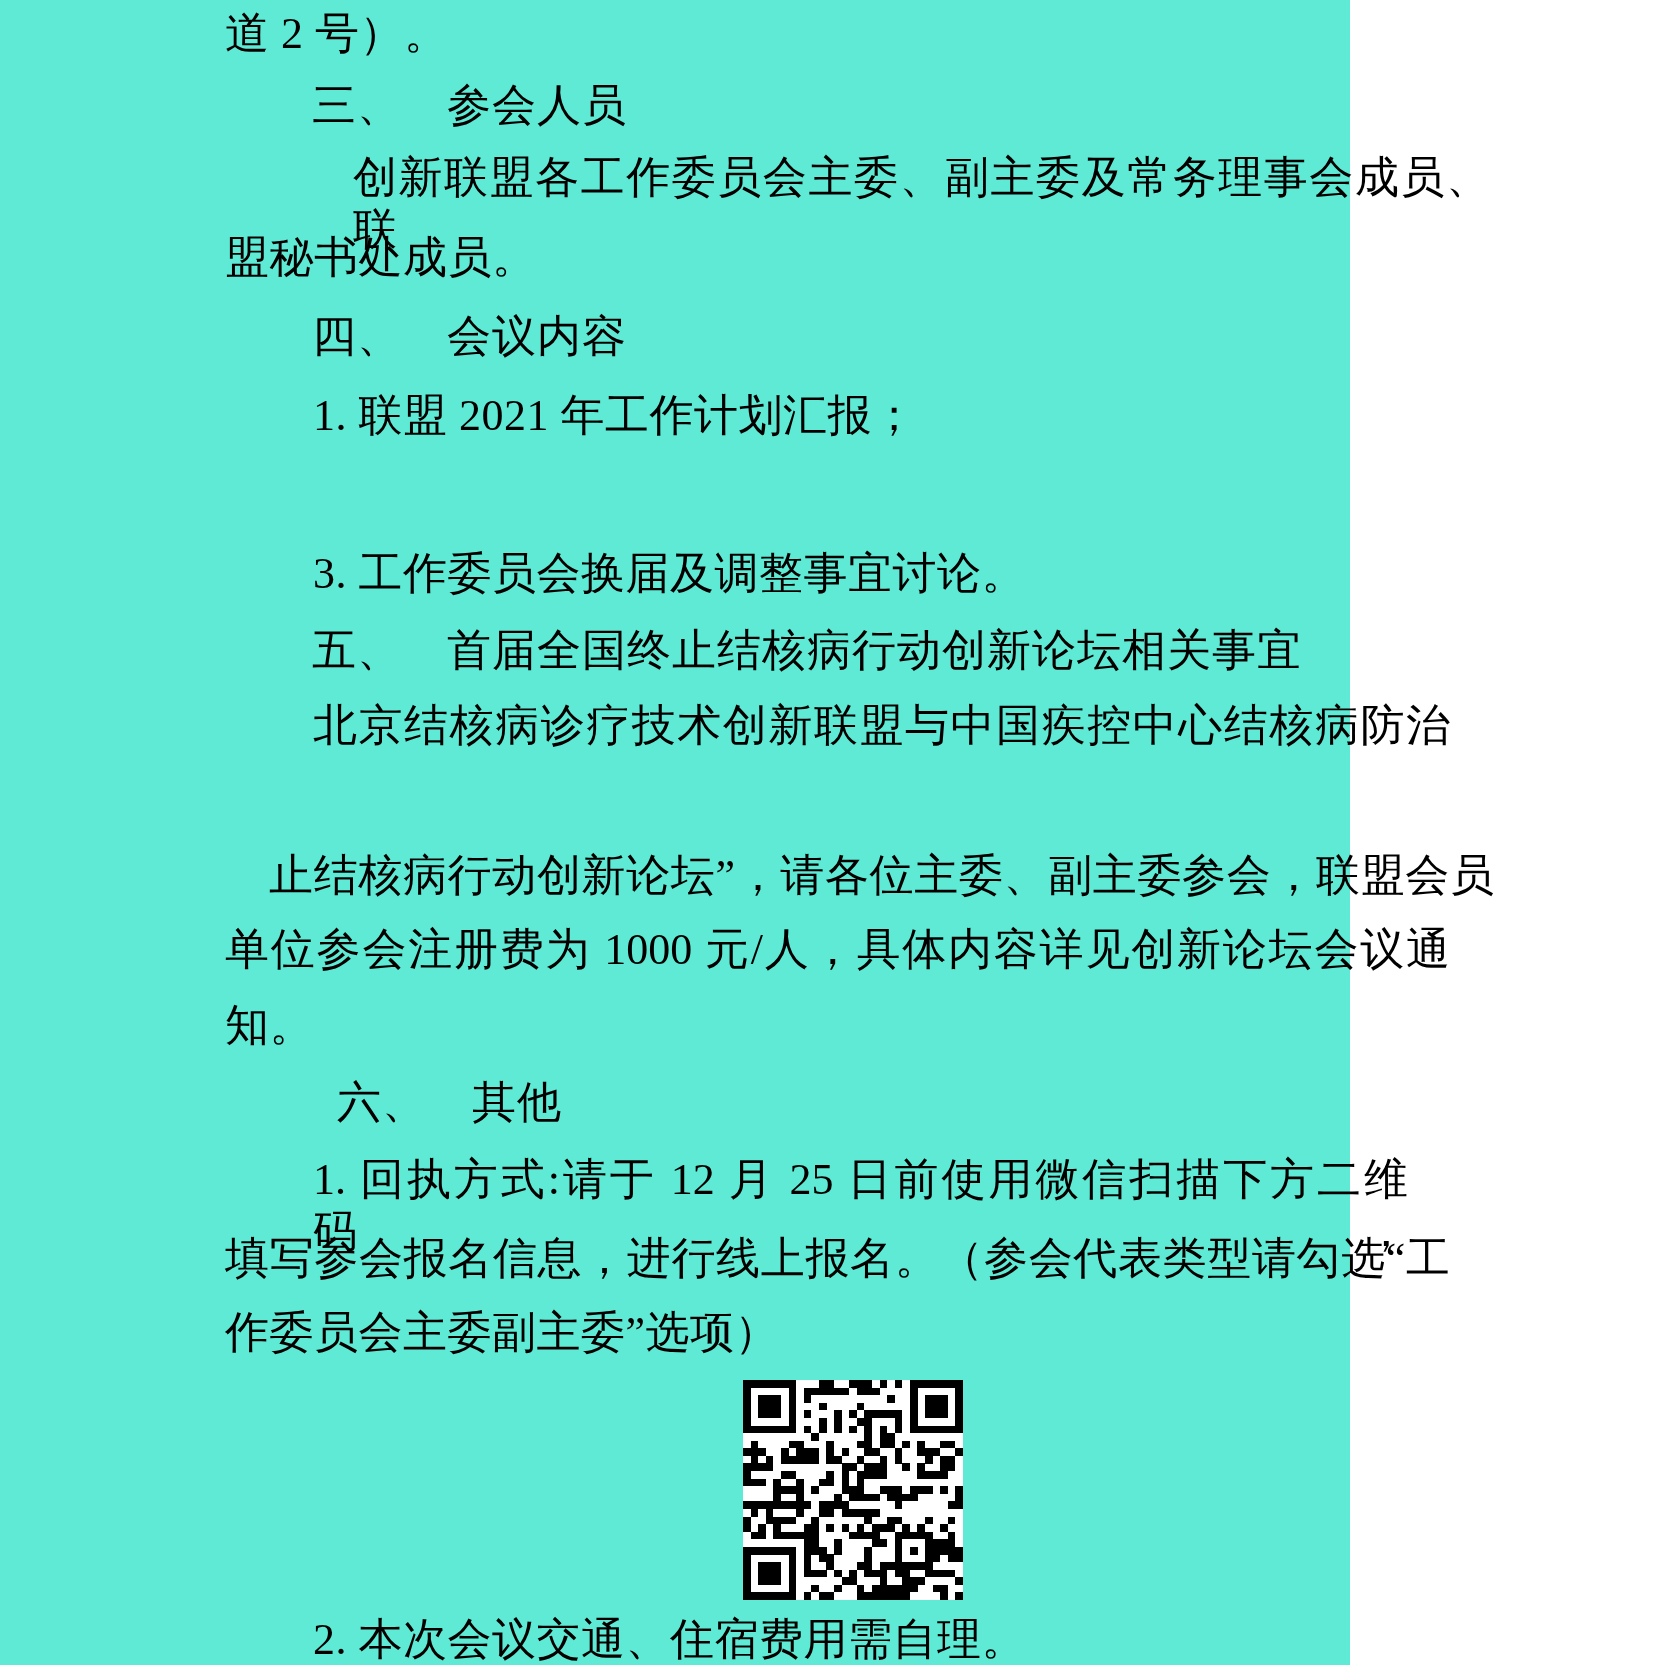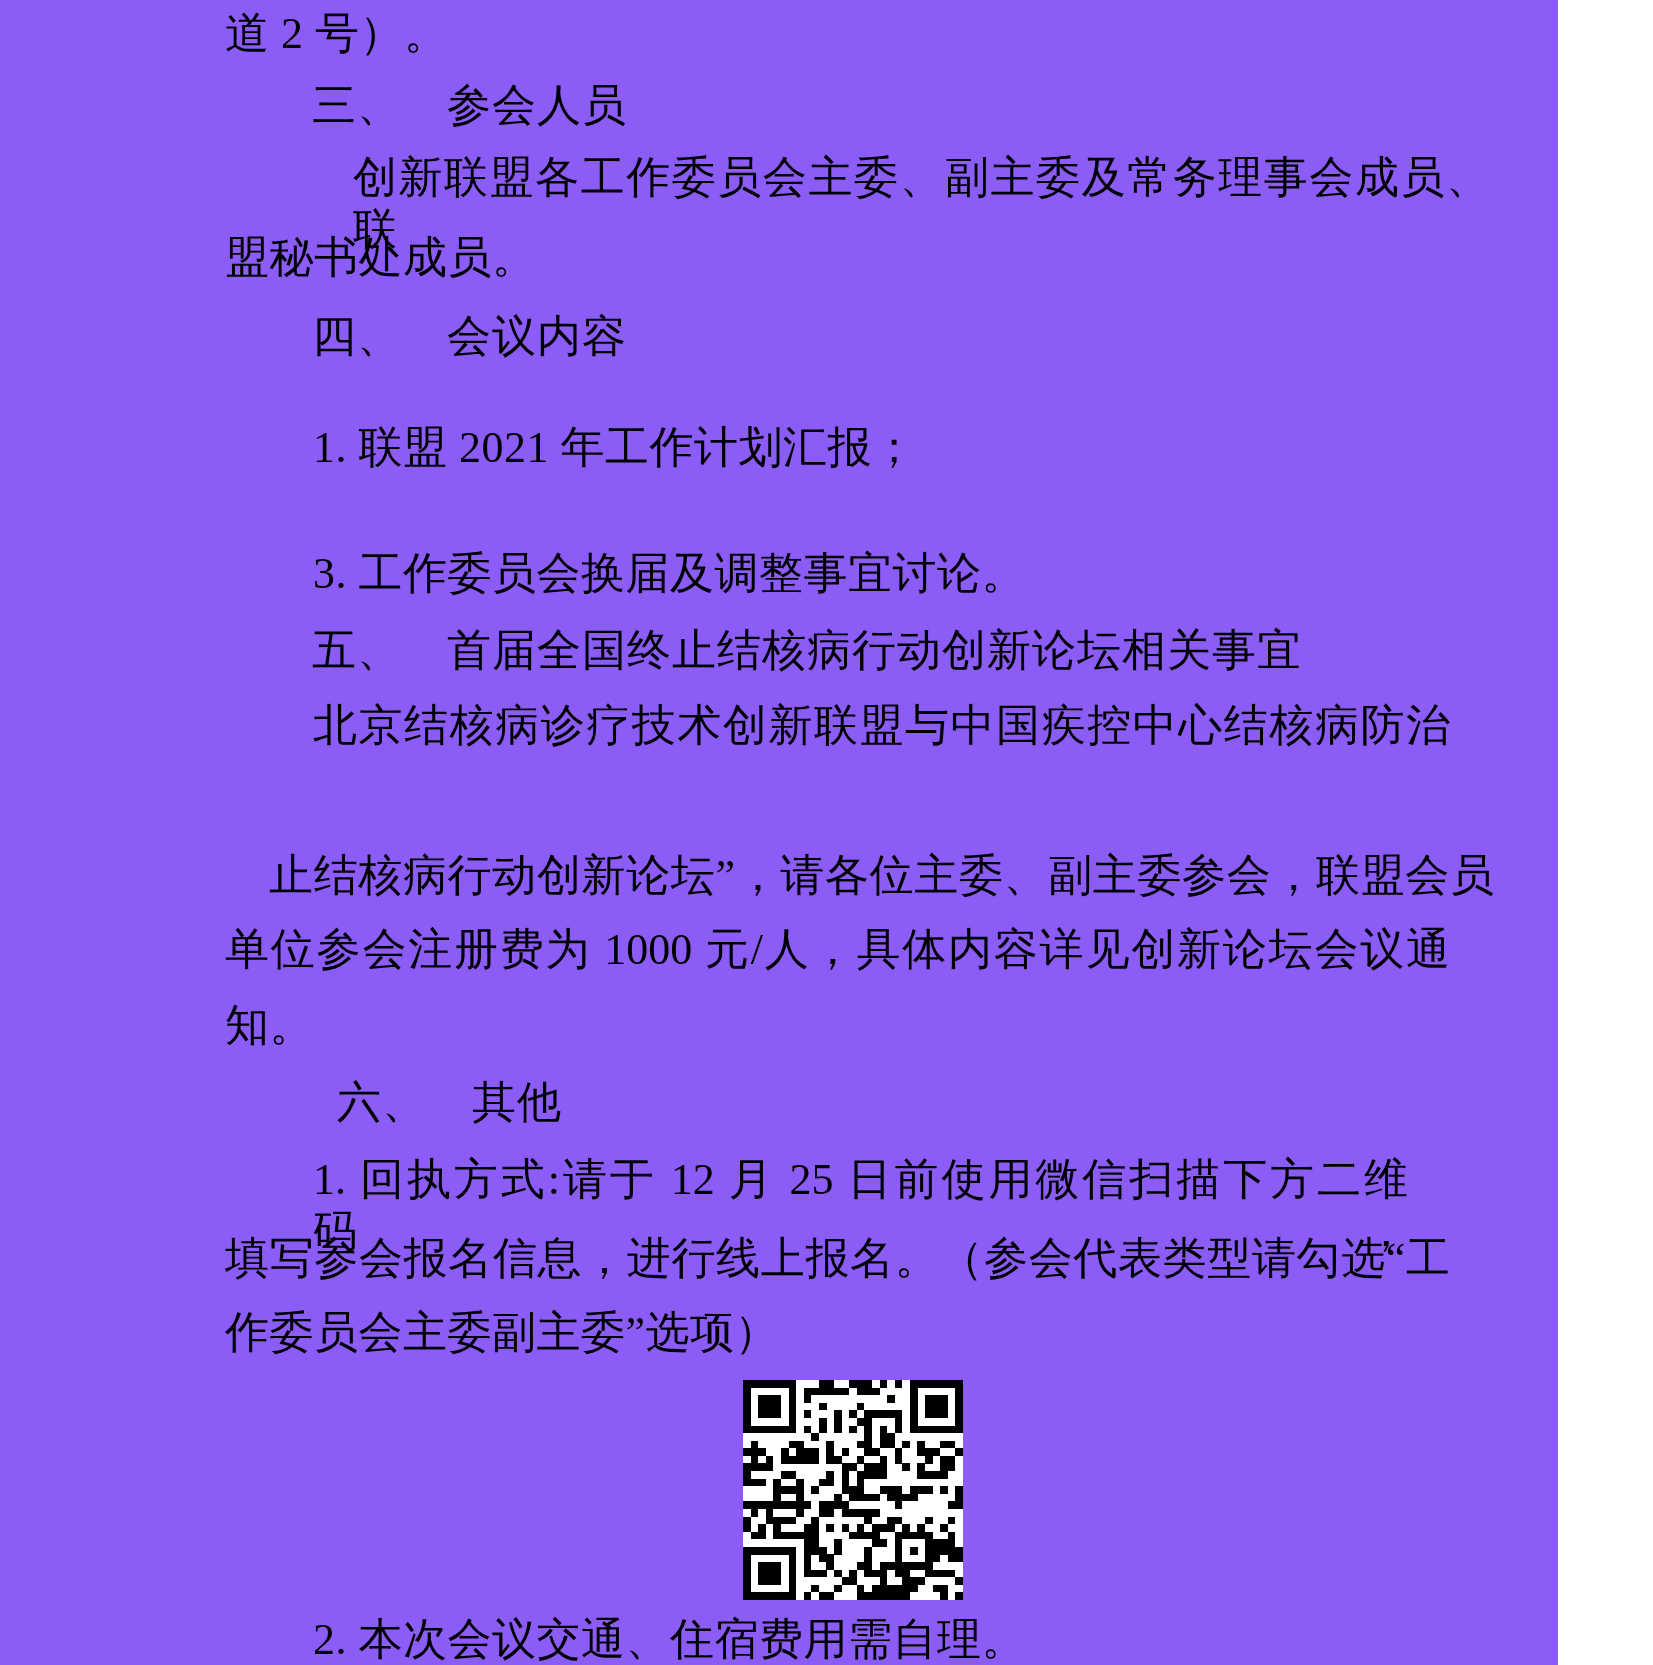--- a/index.html
+++ b/index.html
@@ -9,23 +9,23 @@
   }
   body {
     width: 1653px;
     height: 1665px;
     overflow: hidden;
     position: relative;
   }
   .page {
     position: absolute;
     left: 0; top: 0;
-    width: 1558px;
+    width: 1350px;
     height: 1665px;
-    background: #8b5cf6;
+    background: #5eead4;
     color: #000000;
   }
   .line {
     position: absolute;
     font-family: "Liberation Serif", "DejaVu Serif", serif;
     font-size: 44px;
     line-height: 52px;
     color: #000000;
     white-space: pre;
     letter-spacing: 0.5px;
@@ -40,21 +40,21 @@
     text-align: justify;
     text-align-last: justify;
     letter-spacing: 0;
   }
   
   .l0  { left: 225px; top: 8px;    }
   .l1  { left: 312px; top: 79px;   }
   .l2  { left: 313px; top: 152px;  width: 1137px; margin-left: 40px; }
   .l3  { left: 225px; top: 232px;  }
   .l4  { left: 312px; top: 310px;  }
-  .l5  { left: 313px; top: 390px; margin-top: 32px;  }
+  .l5  { left: 313px; top: 390px;  }
   .l6  { left: 313px; top: 470px;  }
   .l7  { left: 313px; top: 548px;  }
   .l8  { left: 312px; top: 624px;  }
   .l9  { left: 313px; top: 700px;  width: 1137px; }
   .l10 { left: 225px; top: 776px;  width: 1225px; }
   .l11 { left: 225px; top: 850px;  width: 1225px; margin-left: 44px; }
   .l12 { left: 225px; top: 924px;  width: 1225px; }
   .l13 { left: 225px; top: 1000px; }
   .l14 { left: 312px; top: 1076px; margin-left: 25px; }
   .l15 { left: 313px; top: 1154px; width: 1095px; }

